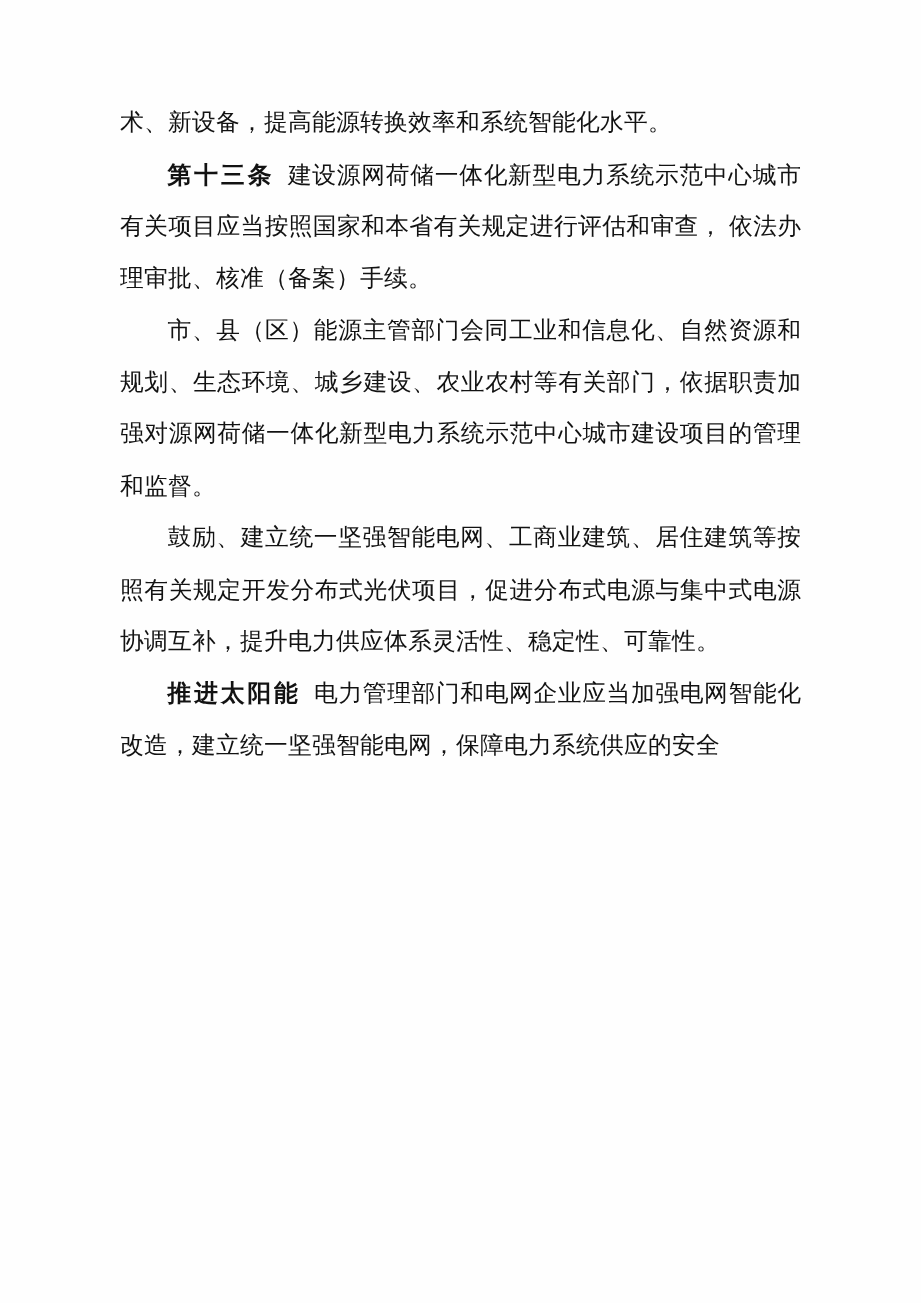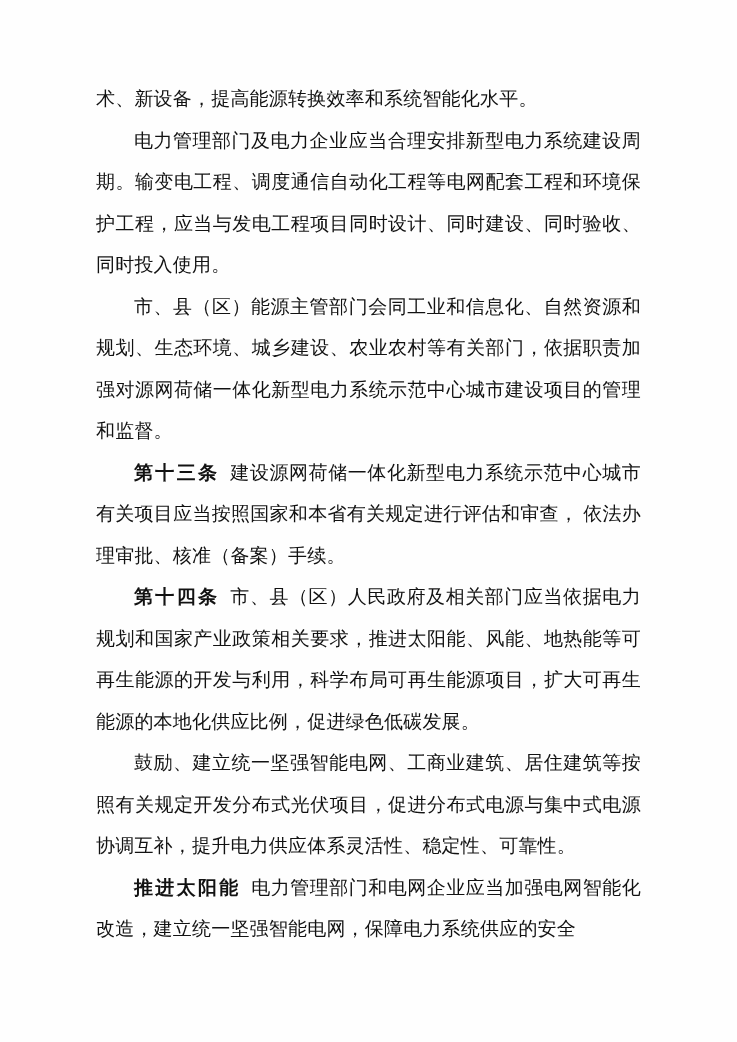--- a/index.html
+++ b/index.html
@@ -49,35 +49,29 @@
 </head>
 <body>
 
 <div class="page">
   <div class="doc-body">
 
     <p class="para noindent">
       <span>术、新设备，提高能源转换效率和系统智能化水平。</span>
     </p>
 
+
     <p class="para">
-      <span>电力管理部门及电力企业应当合理安排新型电力系统建设周期。输变电工程、调度通信自动化工程等电网配套工程和环境保护工程，应当与发电工程项目同时设计、同时建设、同时验收、同时投入使用。</span>
+      <span class="article-label">第十三条</span><span class="article-gap"></span><span>建设源网荷储一体化新型电力系统示范中心城市有关项目应当按照国家和本省有关规定进行评估和审查， 依法办理审批、核准（备案）手续。</span>
     </p>
 
     <p class="para">
       <span>市、县（区）能源主管部门会同工业和信息化、自然资源和规划、生态环境、城乡建设、农业农村等有关部门，依据职责加强对源网荷储一体化新型电力系统示范中心城市建设项目的管理和监督。</span>
     </p>
 
-    <p class="para">
-      <span class="article-label">第十三条</span><span class="article-gap"></span><span>建设源网荷储一体化新型电力系统示范中心城市有关项目应当按照国家和本省有关规定进行评估和审查， 依法办理审批、核准（备案）手续。</span>
-    </p>
-
-    <p class="para">
-      <span class="article-label">第十四条</span><span class="article-gap"></span><span>市、县（区）人民政府及相关部门应当依据电力规划和国家产业政策相关要求，推进太阳能、风能、地热能等可再生能源的开发与利用，科学布局可再生能源项目，扩大可再生能源的本地化供应比例，促进绿色低碳发展。</span>
-    </p>
 
     <p class="para">
       <span>鼓励、建立统一坚强智能电网、工商业建筑、居住建筑等按照有关规定开发分布式光伏项目，促进分布式电源与集中式电源协调互补，提升电力供应体系灵活性、稳定性、可靠性。</span>
     </p>
 
     <p class="para">
       <span class="article-label">推进太阳能</span><span class="article-gap"></span><span>电力管理部门和电网企业应当加强电网智能化改造，建立统一坚强智能电网，保障电力系统供应的安全</span>
     </p>
 
   </div>

